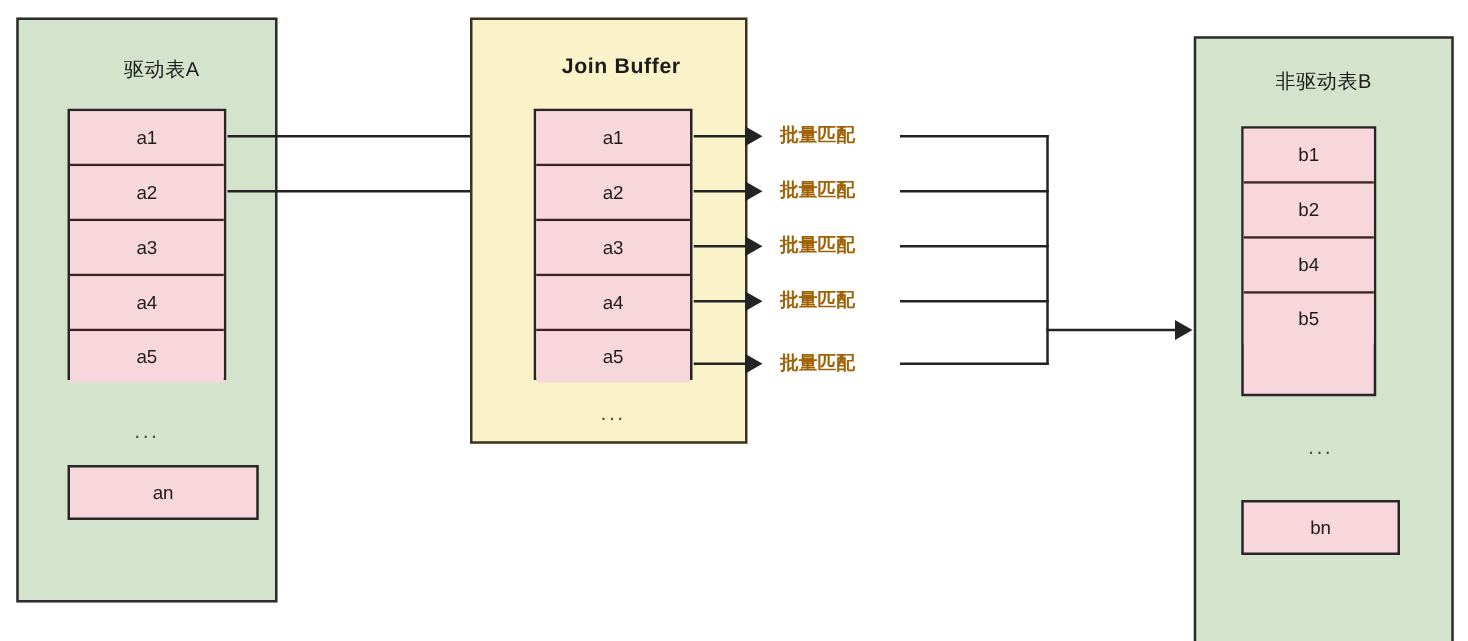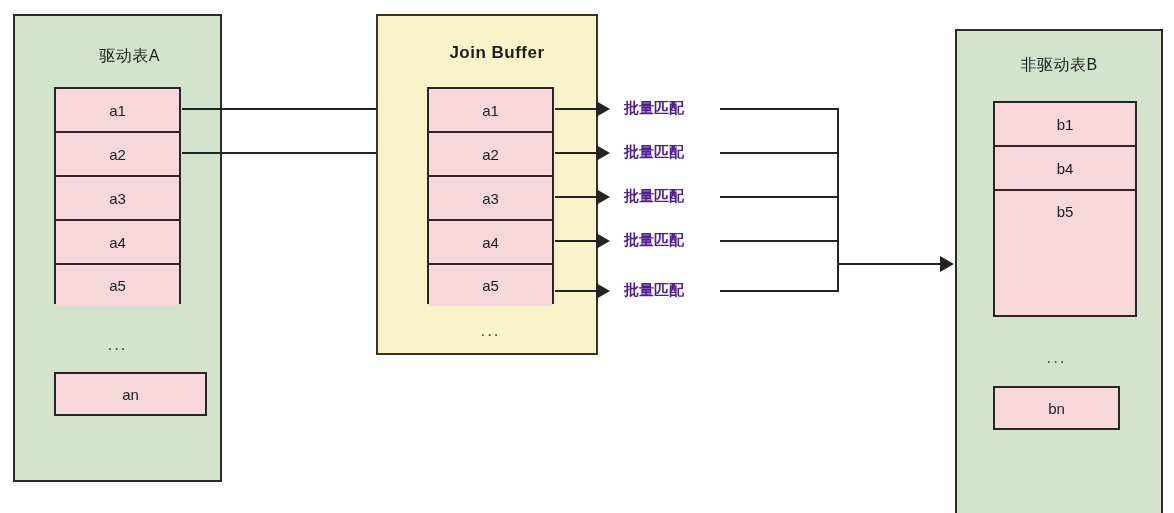--- a/index.html
+++ b/index.html
@@ -102,21 +102,21 @@
     width: 0;
     height: 0;
     border-top: 8px solid transparent;
     border-bottom: 8px solid transparent;
     border-left: 14px solid #232323;
   }
 
   .match-label {
     position: absolute;
     font-size: 15px;
-    color: #4c1d95;
+    color: #a16207;
     white-space: nowrap;
     font-weight: bold;
     text-align: center;
   }
 </style>
 </head>
 <body>
 
 <div id="canvas">
 
@@ -184,23 +184,24 @@
 
   <div class="vline" style="left:837px; top:108px; height:184px;"></div>
 
   <div class="hline" style="left:837px; top:263px; width:106px;"></div>
   <div class="arrowhead" style="left:940px; top:256px;"></div>
 
   <div class="table-box" style="left:955px; top:29px; width:208px; height:503px;">
     <div class="box-title" style="top:24px;">非驱动表B</div>
   </div>
 
-  <div class="stack" style="left:993px; top:101px; width:144px; height:216px;">
+  <div class="stack" style="left:993px; top:101px; width:108px; height:216px;">
     <div class="cell" style="height:44px;">b1</div>
+    <div class="cell" style="height:44px;">b2</div>
     <div class="cell" style="height:44px;text-align:center;">b4</div>
     <div class="cell" style="height:40px;">b5</div>
   </div>
 
   <div class="ellipsis" style="left:993px; top:349px; width:127px;">...</div>
 
-  <div class="single-cell" style="left:993px; top:386px; width:127px; height:44px;">bn</div>
+  <div class="single-cell" style="left:993px; top:400px; width:127px; height:44px;">bn</div>
 
 </div>
 
 </body></html>

